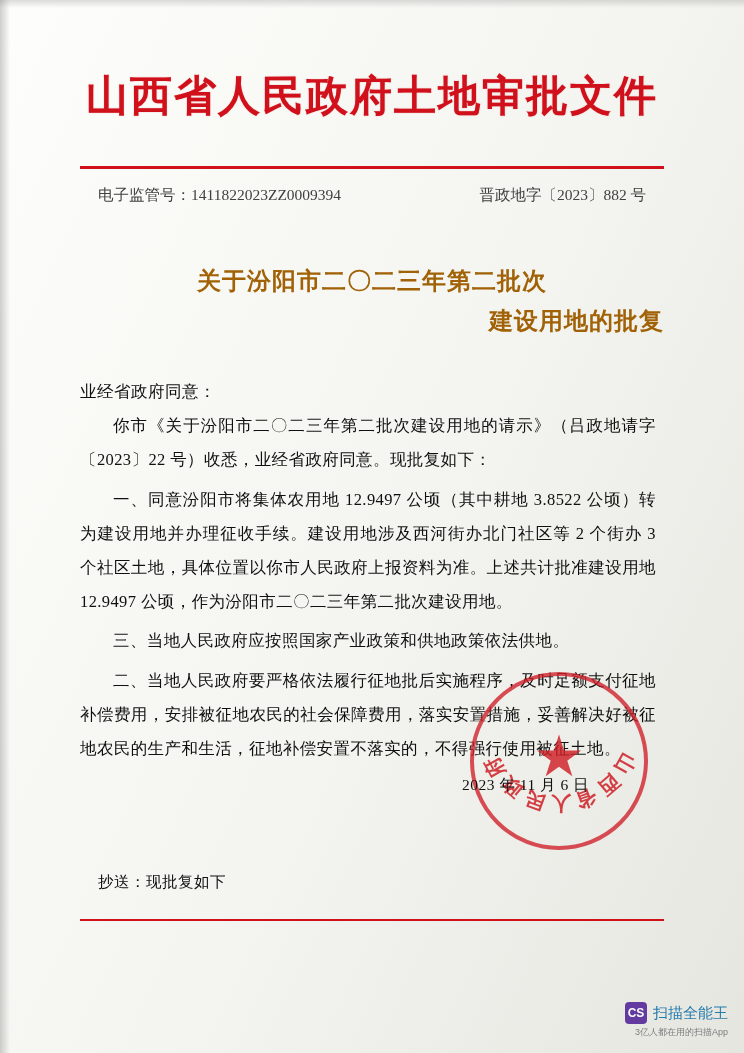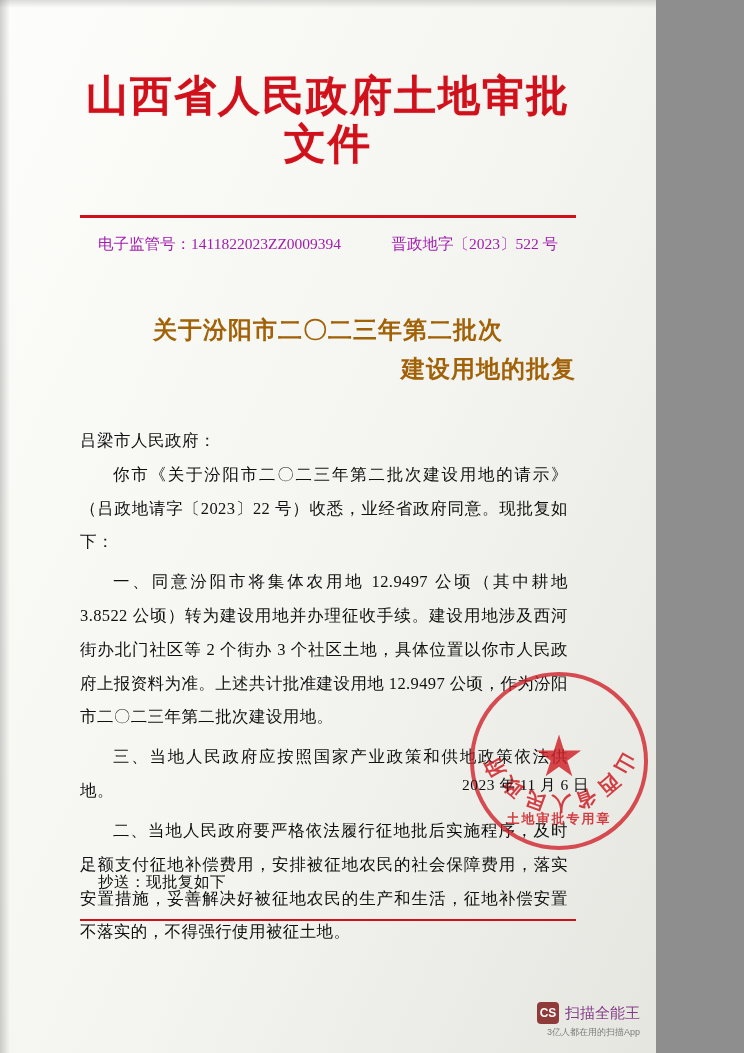--- a/index.html
+++ b/index.html
@@ -8,21 +8,21 @@
     background: #8e8e8e;
   }
   body {
     width: 744px;
     height: 1053px;
     overflow: hidden;
     font-family: "Liberation Serif", "DejaVu Serif", serif;
   }
   .page {
     position: relative;
-    width: 656px;
+    width: 744px;
     height: 1053px;
     background: #fdfdfb;
     box-sizing: border-box;
   }
   
   .paper-tint {
     position: absolute;
     inset: 0;
     background:
       linear-gradient(115deg, rgba(245,245,240,0.0) 0%, rgba(236,236,230,0.55) 55%, rgba(222,222,216,0.75) 100%);
@@ -66,21 +66,21 @@
     background: #d0111b;
     width: 100%;
   }
 
   .meta-row {
     display: flex;
     justify-content: space-between;
     align-items: baseline;
     margin-top: 16px;
     font-size: 15.5px;
-    color: #a21caf;
+    color: #404040;
     padding: 0 18px;
     text-align: right;
   }
   .meta-left, .meta-right {
     white-space: nowrap;
   }
 
   .subject {
     text-align: center;
     font-size: 24px;
@@ -200,33 +200,33 @@
     opacity: 0.85;
   }
   .cs-badge .row {
     display: flex;
     align-items: center;
     gap: 6px;
   }
   .cs-badge .cs-mark {
     width: 22px;
     height: 22px;
-    background: #7f1d1d;
+    background: #4c1d95;
     color: #fff;
     border-radius: 4px;
     font-size: 12px;
     font-weight: bold;
     display: flex;
     align-items: center;
     justify-content: center;
     font-family: "Liberation Sans", sans-serif;
   }
   .cs-badge .cs-title {
     font-size: 15px;
-    color: #701a75;
+    color: #0369a1;
     font-family: "Liberation Sans", sans-serif;
     text-align: center;
   }
   .cs-badge .cs-sub {
     font-size: 9px;
     color: #6a6a6a;
     margin-top: 2px;
     font-family: Liberation Sans, sans-serif;
   }
 </style>
@@ -239,48 +239,47 @@
   <div class="edge-shadow-top"></div>
 
   <div class="doc-body">
 
     <div class="doc-title">山西省人民政府土地审批文件</div>
 
     <div class="title-rule"></div>
 
     <div class="meta-row">
       <div class="meta-left">电子监管号：1411822023ZZ0009394</div>
-      <div class="meta-right">晋政地字〔2023〕522 号</div>
+      <div class="meta-right">晋政地字〔2023〕882 号</div>
     </div>
 
     <div class="subject">
       <span>关于汾阳市二〇二三年第二批次</span>
       <span class="line2">建设用地的批复</span>
     </div>
 
-    <div class="recipient">吕梁市人民政府：</div>
+    <div class="recipient">业经省政府同意：</div>
 
     <p class="para">你市《关于汾阳市二〇二三年第二批次建设用地的请示》（吕政地请字〔2023〕22 号）收悉，业经省政府同意。现批复如下：</p>
     <p class="para">一、同意汾阳市将集体农用地 12.9497 公顷（其中耕地 3.8522 公顷）转为建设用地并办理征收手续。建设用地涉及西河街办北门社区等 2 个街办 3 个社区土地，具体位置以你市人民政府上报资料为准。上述共计批准建设用地 12.9497 公顷，作为汾阳市二〇二三年第二批次建设用地。</p>
     <p class="para">三、当地人民政府应按照国家产业政策和供地政策依法供地。</p>
     <p class="para">二、当地人民政府要严格依法履行征地批后实施程序，及时足额支付征地补偿费用，安排被征地农民的社会保障费用，落实安置措施，妥善解决好被征地农民的生产和生活，征地补偿安置不落实的，不得强行使用被征土地。</p>
   </div>
 
   <div class="seal">
     <div class="ring"></div>
     <svg class="seal-arc" viewBox="0 0 178 178">
       <defs>
         <path id="sealArcPath" d="M 24,101 A 68,68 0 0 1 154,101" transform="rotate(180 89 89)"></path>
       </defs>
       <text>
         <textPath href="#sealArcPath" startOffset="50%" text-anchor="middle">山西省人民政府</textPath>
       </text>
     </svg>
     <div class="star"></div>
-    <div class="seal-bottom-text">土地审批专用章</div>
   </div>
 
   <div class="seal-date">2023 年 11 月 6 日</div>
 
   <div class="cc">抄送：现批复如下</div>
   <div class="bottom-rule"></div>
 
   <div class="cs-badge">
     <div class="row">
       <div class="cs-mark">CS</div>

